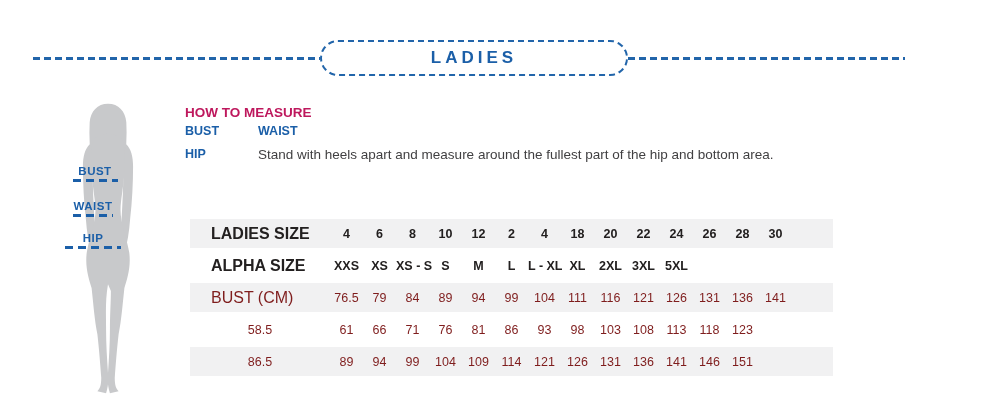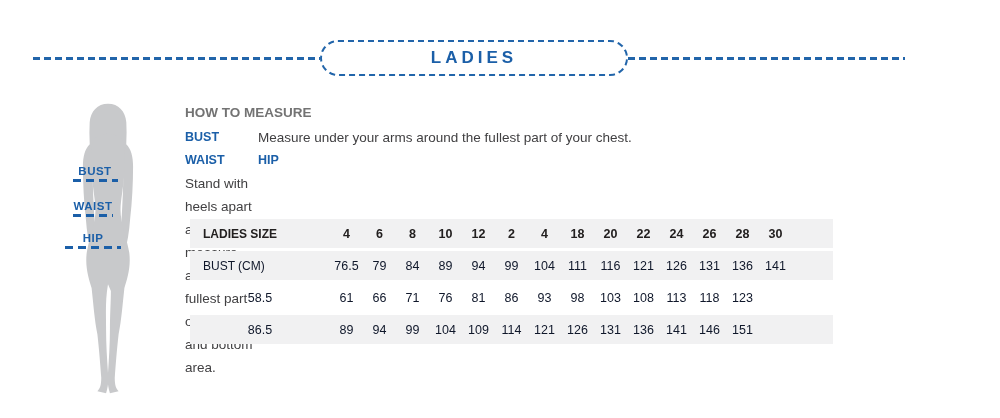--- a/index.html
+++ b/index.html
@@ -34,34 +34,34 @@
   }
   .fig-line{
     height:3px;margin-top:2px;
     background:repeating-linear-gradient(to right,#1b5fa8 0 8px,transparent 8px 13px);
   }
   .fig-bust .fig-line{width:45px;}
   .fig-waist .fig-line{width:40px;}
   .fig-hip .fig-line{width:56px;}
   
   .howto{position:absolute;left:185px;top:105px;width:720px;}
-  .howto-title{font-size:13.5px;font-weight:bold;color:#737373;margin-bottom:6px;}
+  .howto-title{font-size:13.5px;font-weight:bold;color:#be185d;}
   .howto-items{display:grid;grid-template-columns:73px 1fr;}
   .howto-term{color:#1b5fa8;font-size:12.5px;font-weight:bold;line-height:23px;}
   .howto-desc{color:#414042;font-size:13.5px;line-height:23px;}
   
   .size-table{position:absolute;left:190px;top:219px;width:643px;}
   .trow{
     display:grid;grid-template-columns:140px repeat(14,33px) 1fr;
     height:29px;align-items:center;margin-bottom:3px;
-    color:#0f172a;
+    color:#7f1d1d;
   }
   .trow.gray{background:#f1f1f2;}
   .trow.bold{font-weight:bold;color:#232020;}
-  .tlabel{padding-left:13px;font-size:12px;white-space:nowrap;}
+  .tlabel{padding-left:21px;font-size:16px;white-space:nowrap;}
   .tcell{text-align:center;font-size:12.5px;white-space:nowrap;}
   .tfill{height:100%;}
 </style>
 </head>
 <body>
 
 <div class="canvas">
 
   <div class="divider divider-left"></div>
   <div class="pill">
@@ -94,21 +94,20 @@
       <div class="fig-group fig-hip">
         <div class="fig-label">HIP</div>
         <div class="fig-line"></div>
       </div>
     </div>
 
   <div class="howto">
     <div class="howto-title">HOW TO MEASURE</div>
     <div class="howto-items" id="howto-items">
         <div class="howto-term">BUST</div>
-        <div class="howto-desc">Measure under your arms around the fullest part of your chest.</div>
         <div class="howto-term">WAIST</div>
         <div class="howto-term">HIP</div>
         <div class="howto-desc">Stand with heels apart and measure around the fullest part of the hip and bottom area.</div>
       </div>
   </div>
 
   <div class="size-table" id="size-table">
       <div class="trow gray bold">
         <div class="tlabel">LADIES SIZE</div>
         <div class="tcell">4</div>
@@ -120,20 +119,38 @@
         <div class="tcell">4</div>
         <div class="tcell">18</div>
         <div class="tcell">20</div>
         <div class="tcell">22</div>
         <div class="tcell">24</div>
         <div class="tcell">26</div>
         <div class="tcell">28</div>
         <div class="tcell">30</div>
         <div class="tfill"></div>
       </div>
+      <div class="trow bold">
+        <div class="tlabel">ALPHA SIZE</div>
+        <div class="tcell">XXS</div>
+        <div class="tcell">XS</div>
+        <div class="tcell">XS - S</div>
+        <div class="tcell">S</div>
+        <div class="tcell">M</div>
+        <div class="tcell">L</div>
+        <div class="tcell">L - XL</div>
+        <div class="tcell">XL</div>
+        <div class="tcell">2XL</div>
+        <div class="tcell">3XL</div>
+        <div class="tcell">5XL</div>
+        <div class="tcell"></div>
+        <div class="tcell"></div>
+        <div class="tcell"></div>
+        <div class="tfill"></div>
+      </div>
       <div class="trow gray">
         <div class="tlabel">BUST (CM)</div>
         <div class="tcell">76.5</div>
         <div class="tcell">79</div>
         <div class="tcell">84</div>
         <div class="tcell">89</div>
         <div class="tcell">94</div>
         <div class="tcell">99</div>
         <div class="tcell">104</div>
         <div class="tcell">111</div>

